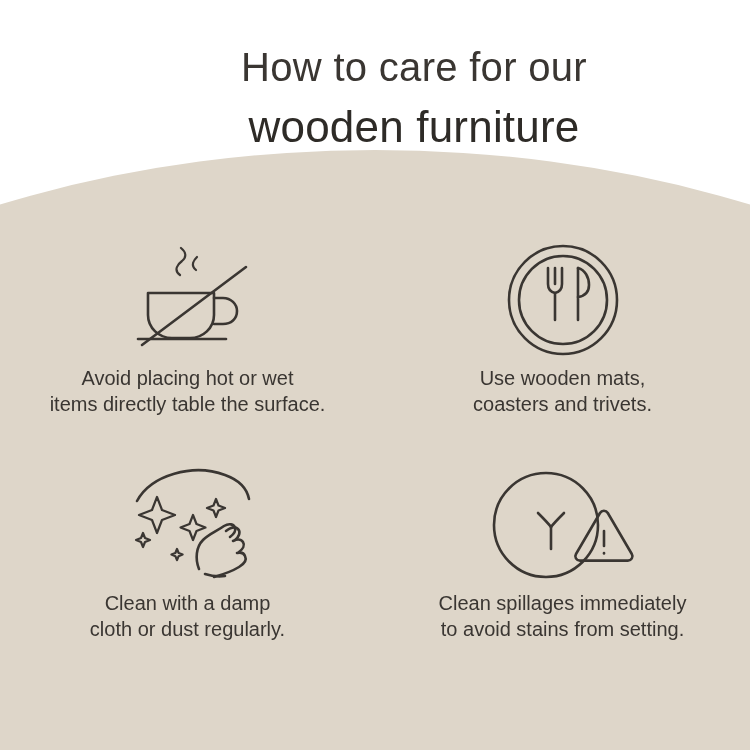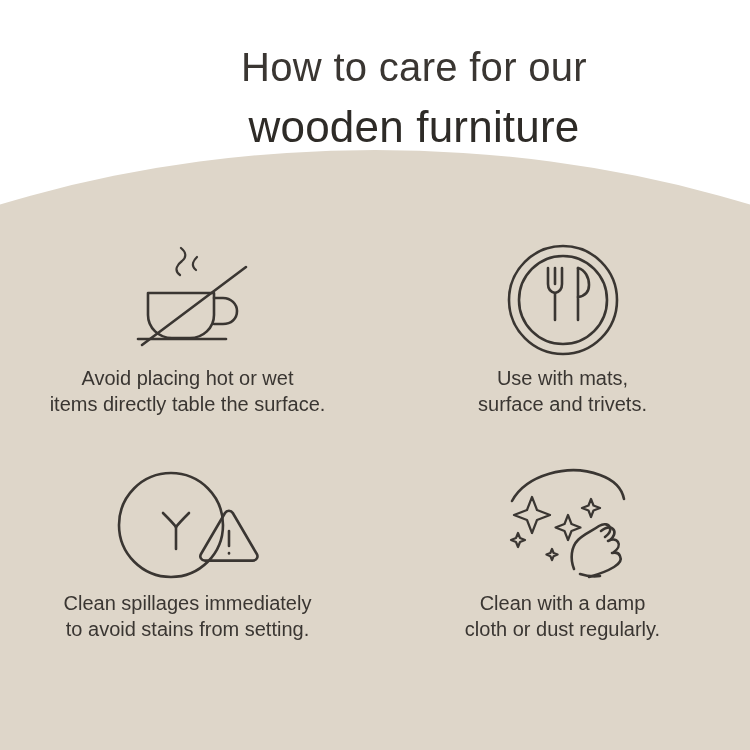--- a/index.html
+++ b/index.html
@@ -150,42 +150,22 @@
 
           <path class="stroke" d="M50 28 v16 c0 5 3 8 7 9 v27"></path>
           <path class="stroke" d="M64 28 v16 c0 5 -3 8 -7 9"></path>
           <path class="stroke" d="M57 28 v16"></path>
 
           <path class="stroke" d="M80 28 c7 2 11 9 11 17 c0 7 -4 11 -11 12 v23"></path>
           <path class="stroke" d="M80 28 v29"></path>
         </svg>
       </div>
       <div class="caption">
-        <span class="l1">Use with mats,</span>
-        <span class="l2">surface and trivets.</span>
-      </div>
-    </div>
-
-    <div class="cell">
-      <div class="icon-wrap">
-        <svg width="150" height="120" viewBox="0 0 150 120" aria-hidden="true">
-          <circle class="stroke" cx="58" cy="60" r="52"></circle>
-
-          <path class="stroke" d="M50 48 c6 6 10 10 13 14"></path>
-          <path class="stroke" d="M76 48 c-6 6 -10 10 -13 14"></path>
-          <path class="stroke" d="M63 62 v22"></path>
-
-          <path class="stroke" d="M112 48 c1.8 -3 6 -3 7.8 0 l24 41 c1.8 3 -0.3 6.6 -3.9 6.6 h-48 c-3.6 0 -5.7 -3.6 -3.9 -6.6 z"></path>
-          <path class="stroke" d="M116 66 v15"></path>
-          <path class="stroke" d="M116 88 v0.5"></path>
-        </svg>
-      </div>
-      <div class="caption">
-        <span class="l1">Clean spillages immediately</span>
-        <span class="l2">to avoid stains from setting.</span>
+        <span class="l1">Use wooden mats,</span>
+        <span class="l2">coasters and trivets.</span>
       </div>
     </div>
 
     <div class="cell">
       <div class="icon-wrap">
         <svg width="150" height="125" viewBox="0 0 150 125" aria-hidden="true">
 
           <path class="stroke" d="M24 38 c14 -26 56 -38 88 -26 c14 5 22 14 24 24"></path>
 
           <path class="stroke-thin" d="M44 34 l5 13 l13 5 l-13 5 l-5 13 l-5 -13 l-13 -5 l13 -5 z"></path>
@@ -200,14 +180,34 @@
           <path class="stroke" d="M124 90 c4 -1 7 0 8 3 c2 4 -1 8 -6 11 c-8 5 -18 8 -25 10"></path>
           <path class="stroke" d="M92 111 c6 2 13 3 20 2"></path>
         </svg>
       </div>
       <div class="caption">
         <span class="l1">Clean with a damp</span>
         <span class="l2">cloth or dust regularly.</span>
       </div>
     </div>
 
+    <div class="cell">
+      <div class="icon-wrap">
+        <svg width="150" height="120" viewBox="0 0 150 120" aria-hidden="true">
+          <circle class="stroke" cx="58" cy="60" r="52"></circle>
+
+          <path class="stroke" d="M50 48 c6 6 10 10 13 14"></path>
+          <path class="stroke" d="M76 48 c-6 6 -10 10 -13 14"></path>
+          <path class="stroke" d="M63 62 v22"></path>
+
+          <path class="stroke" d="M112 48 c1.8 -3 6 -3 7.8 0 l24 41 c1.8 3 -0.3 6.6 -3.9 6.6 h-48 c-3.6 0 -5.7 -3.6 -3.9 -6.6 z"></path>
+          <path class="stroke" d="M116 66 v15"></path>
+          <path class="stroke" d="M116 88 v0.5"></path>
+        </svg>
+      </div>
+      <div class="caption">
+        <span class="l1">Clean spillages immediately</span>
+        <span class="l2">to avoid stains from setting.</span>
+      </div>
+    </div>
+
   </div>
 </div>
 
 </body></html>

